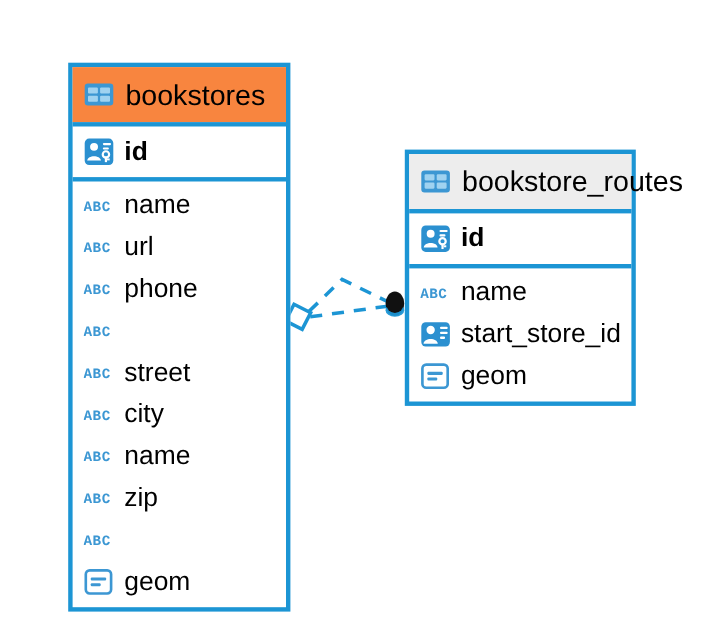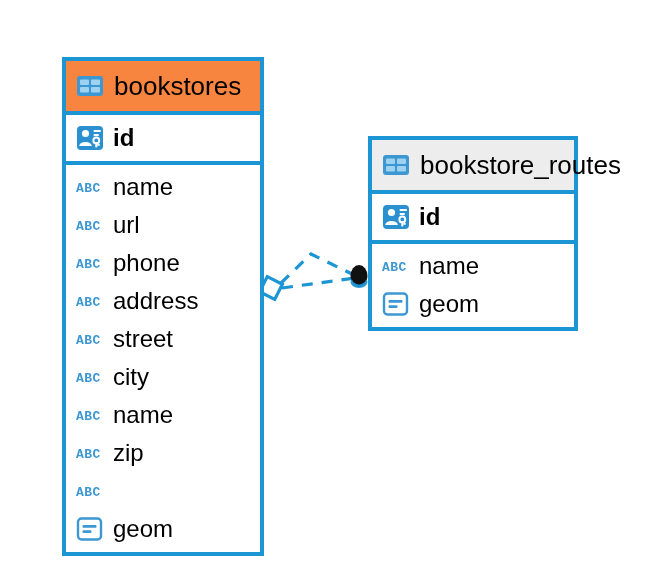--- a/index.html
+++ b/index.html
@@ -130,21 +130,20 @@
         <svg class="icon" width="28" height="16" viewBox="0 0 28 16">
           <text x="0" y="12.5" font-family="'Liberation Mono', monospace" font-size="13" font-weight="bold" fill="#3C97D3" letter-spacing="0.4">ABC</text>
         </svg>
         <span class="col-name">phone</span>
       </div>
 
       <div class="col-row">
         <svg class="icon" width="28" height="16" viewBox="0 0 28 16">
           <text x="0" y="12.5" font-family="'Liberation Mono', monospace" font-size="13" font-weight="bold" fill="#3C97D3" letter-spacing="0.4">ABC</text>
         </svg>
-        <span class="col-name">address</span>
       </div>
 
       <div class="col-row">
         <svg class="icon" width="28" height="16" viewBox="0 0 28 16">
           <text x="0" y="12.5" font-family="'Liberation Mono', monospace" font-size="13" font-weight="bold" fill="#3C97D3" letter-spacing="0.4">ABC</text>
         </svg>
         <span class="col-name">street</span>
       </div>
 
       <div class="col-row">
@@ -217,20 +216,31 @@
 
     <div class="cols-section">
 
       <div class="col-row">
         <svg class="icon" width="28" height="16" viewBox="0 0 28 16">
           <text x="0" y="12.5" font-family="'Liberation Mono', monospace" font-size="13" font-weight="bold" fill="#3C97D3" letter-spacing="0.4">ABC</text>
         </svg>
         <span class="col-name">name</span>
       </div>
 
+      <div class="col-row">
+        <svg class="icon" width="28" height="26" viewBox="0 0 28 26">
+          <rect x="1" y="2" width="26" height="22" rx="4" fill="#2B90D0"></rect>
+          <circle cx="9.5" cy="9" r="3.8" fill="#ffffff"></circle>
+          <path d="M3.0 21.5 C3.6 15.8 15.4 15.8 16.0 21.5 Z" fill="#ffffff"></path>
+          <rect x="18" y="6" width="7" height="2.2" rx="1" fill="#ffffff"></rect>
+          <rect x="18" y="10.5" width="7" height="2.2" rx="1" fill="#ffffff"></rect>
+          <rect x="18" y="15" width="4.6" height="2.2" rx="1" fill="#ffffff"></rect>
+        </svg>
+        <span class="col-name">start_store_id</span>
+      </div>
 
 
       <div class="col-row">
         <svg class="icon" width="28" height="26" viewBox="0 0 28 26">
           <rect x="2" y="2.5" width="23" height="21" rx="3.5" fill="#ffffff" stroke="#3C97D3" stroke-width="2.4"></rect>
           <rect x="6.5" y="9" width="14" height="2.8" rx="1" fill="#3C97D3"></rect>
           <rect x="6.5" y="14.2" width="9" height="2.8" rx="1" fill="#3C97D3"></rect>
         </svg>
         <span class="col-name">geom</span>
       </div>

